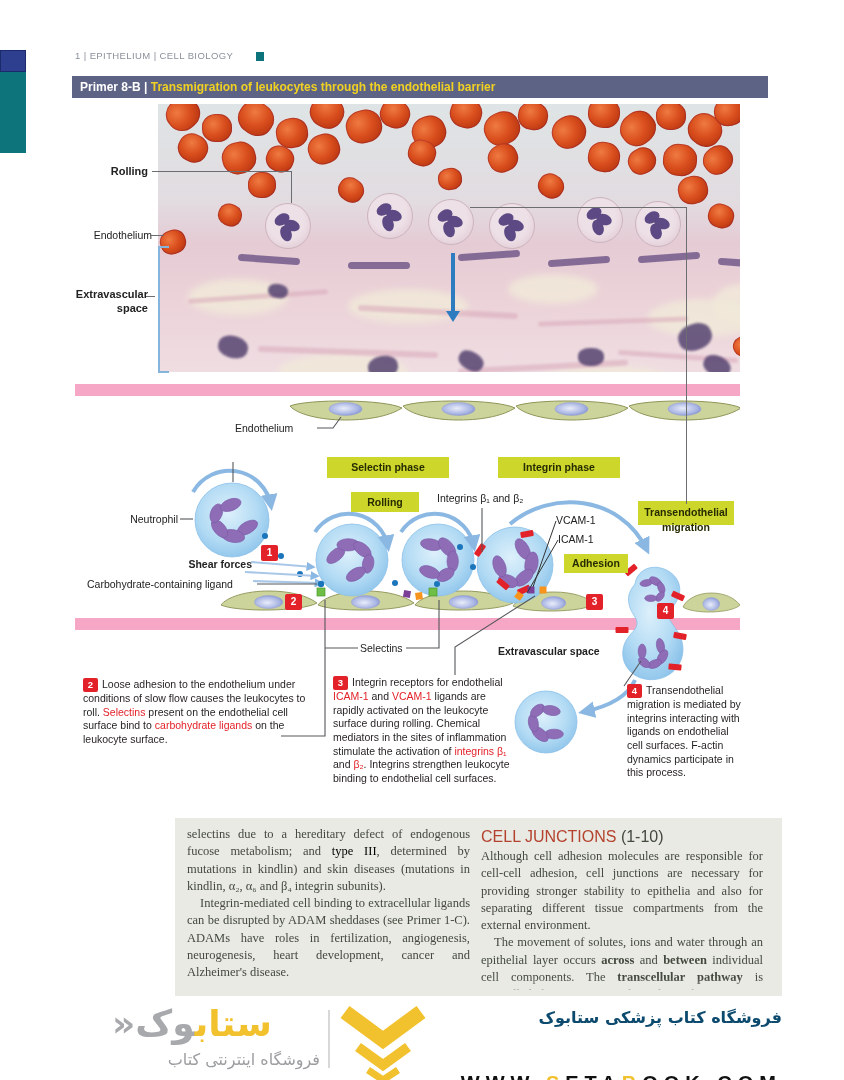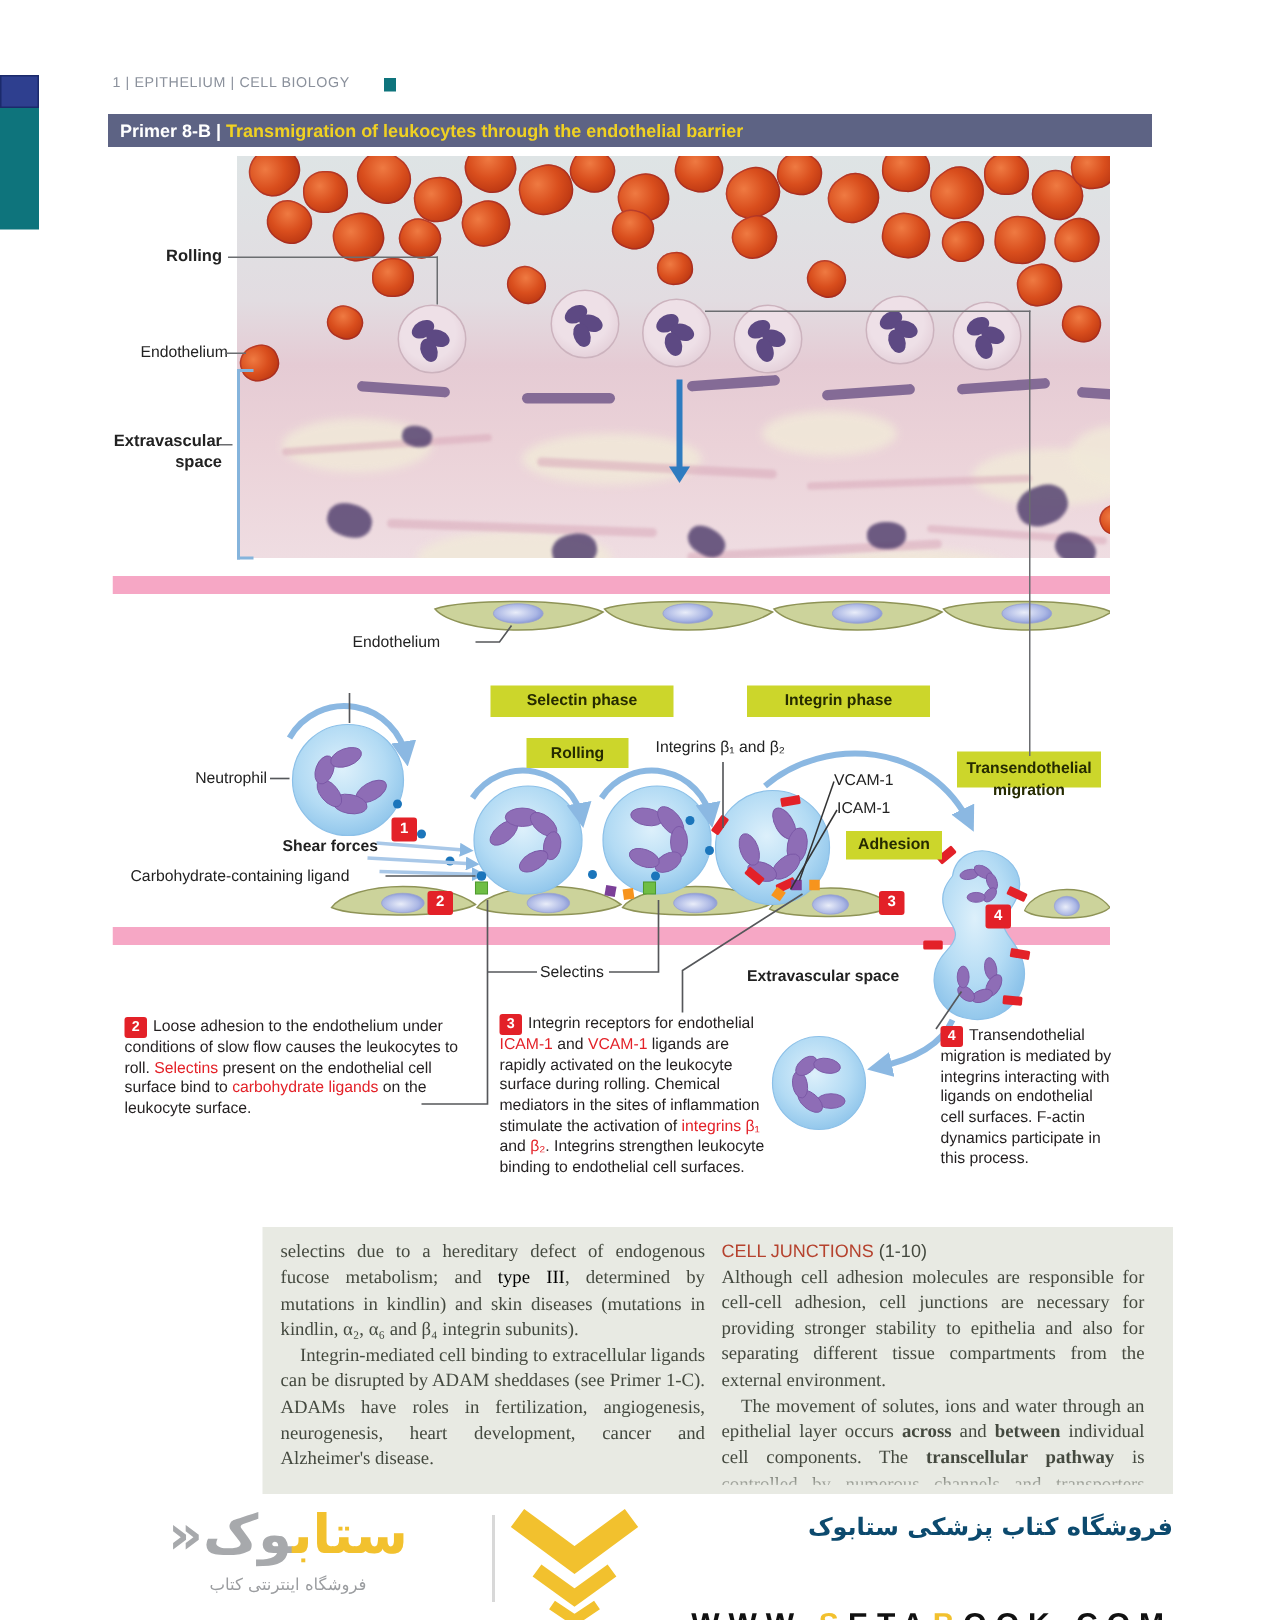--- a/index.html
+++ b/index.html
@@ -50,32 +50,32 @@
   .step{position:absolute;font-size:10.5px;line-height:1.3;color:#231f20;z-index:30;}
   .seg-red{color:var(--red);}
   
   .panel{left:175px;top:818px;width:607px;height:178px;background:var(--panel);
      font-family:"Liberation Serif","DejaVu Serif",serif;font-size:12.5px;
      line-height:1.38;color:#44493f;}
   .col{position:absolute;top:8px;text-align:justify;}
   .col-l{left:12px;width:283px;}
   .col-r{left:306px;width:282px;height:164px;overflow:hidden;}
   .col p.ind{text-indent:13px;}
-  .head-cj{font-family:"Liberation Sans","DejaVu Sans",sans-serif;font-size:12px;}
+  .head-cj{font-family:"Liberation Sans","DejaVu Sans",sans-serif;font-size:16px;}
   .seg-hred{color:#b5422e;}
   .seg-green{color:#000000;}
   .seg-bold{font-weight:bold;}
   .fade{left:306px;top:160px;width:282px;height:18px;
      background:linear-gradient(rgba(232,234,227,0),rgba(232,234,227,.95));z-index:5;}
   
   .logo-word{left:64px;top:1004px;width:256px;font-size:36px;font-weight:bold;
      font-family:"DejaVu Sans",sans-serif;direction:rtl;text-align:center;line-height:1.1;}
   .seg-y2{color:var(--brand);}
   .seg-gray{color:#a7a9ac;}
-  .logo-sub{left:64px;top:1050px;width:256px;text-align:center;font-size:11px;
+  .logo-sub{left:64px;top:1050px;width:256px;font-size:16px;
      color:#9b9da0;font-family:"DejaVu Sans",sans-serif;direction:rtl;}
   .divider{left:328px;top:1010px;width:2px;height:58px;background:#d8d8d8;}
   .chev{left:340px;top:1002px;}
   .store-fa{left:440px;top:1008px;width:342px;text-align:right;font-size:16px;font-weight:bold;
      color:#0c4a6e;font-family:"DejaVu Sans",sans-serif;direction:rtl;}
   .url{left:360px;top:1036px;width:422px;text-align:right;font-size:20px;font-weight:bold;
      letter-spacing:6px;color:#111;font-family:"Liberation Sans","DejaVu Sans",sans-serif;margin-top:36px;}
   .seg-y{color:var(--brand);}
   .seg-k{color:#111;}
 </style>

